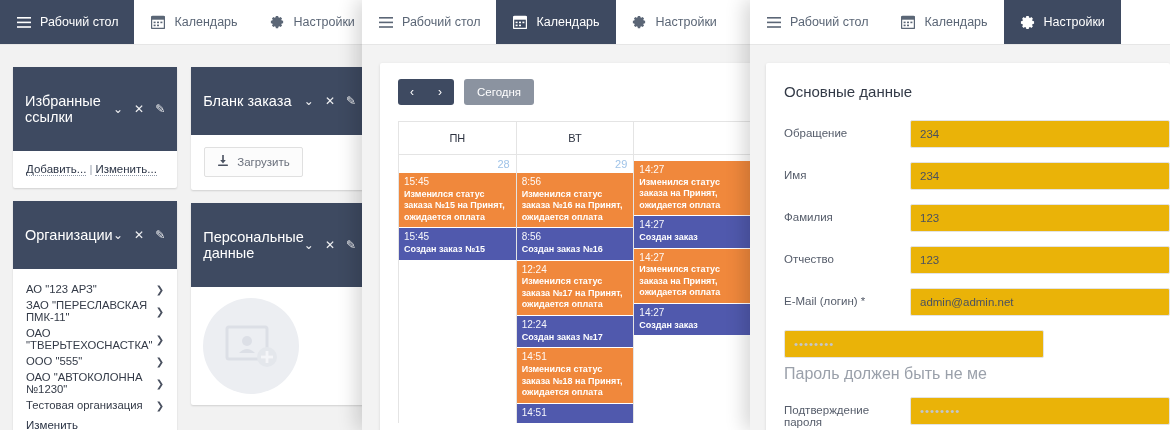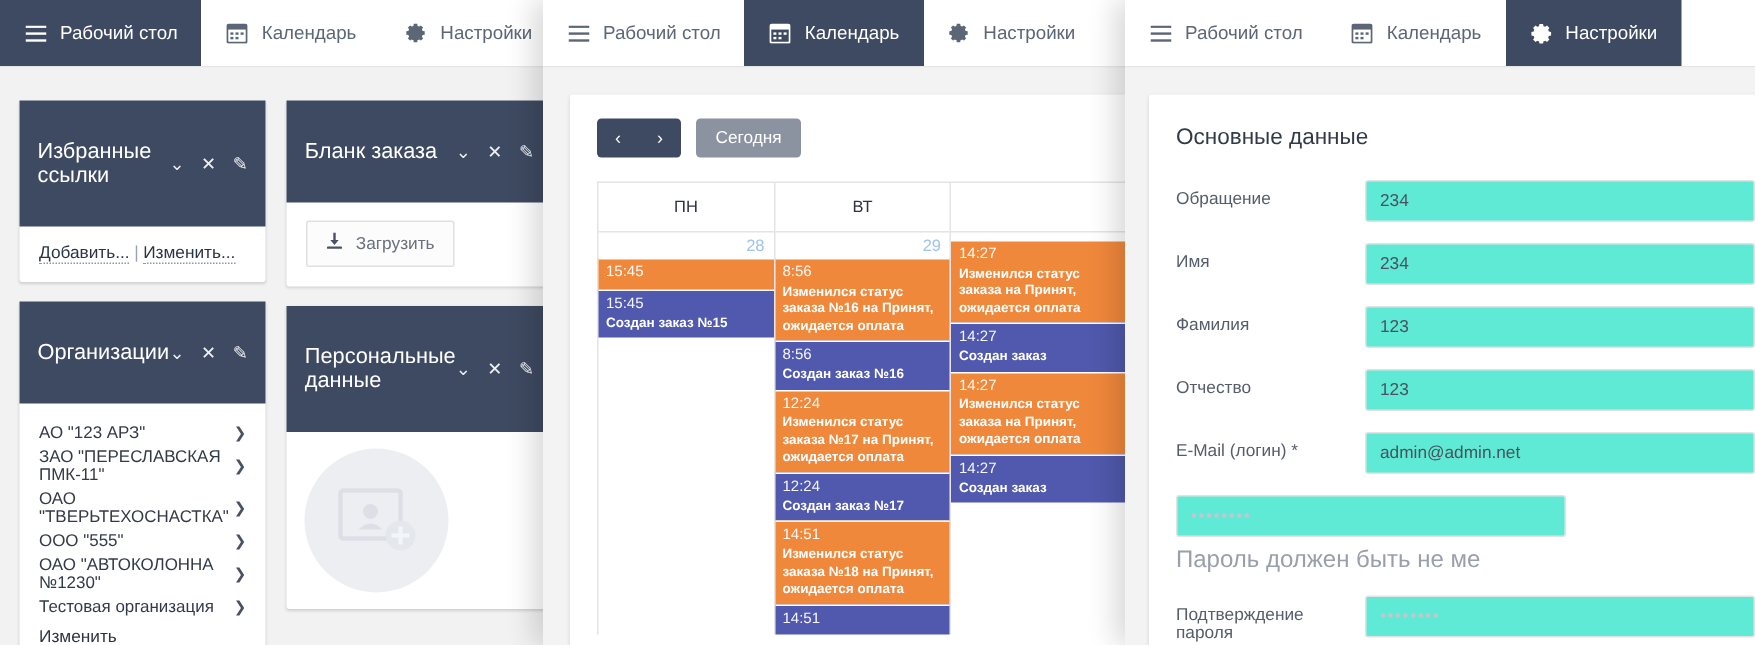--- a/index.html
+++ b/index.html
@@ -125,21 +125,21 @@
     box-shadow: 0 1px 3px rgba(0,0,0,0.13); border-radius:2px;
     padding: 20px 0 0 18px; overflow:hidden;
   }
   .set-title { font-size: 15px; color:#333a47; margin-bottom: 20px; }
   .form-row { display:flex; align-items:flex-start; margin-bottom: 14px; }
   .form-label { width: 285px; font-size: 11.5px; color:#555c6a; padding-top: 7px; }
   .form-field { flex: 1; }
   .inp {
     width: 260px; height: 28px;
     border: 1px solid #e3e3e3; border-radius: 2px;
-    background:#5eead4; color:#4a5160; font-size: 11.5px;
+    background:#eab308; color:#4a5160; font-size: 11.5px;
     padding: 0 9px; font-family: inherit;
   }
   .inp::placeholder { color:#c3c6cc; letter-spacing: 1px; }
   .help { font-size: 16px; color:#9aa0aa; margin-top: 7px; }
 </style>
 </head>
 <body>
 
 <div class="stage">
 
@@ -341,20 +341,21 @@
       </div>
 
       <div class="cal-grid">
 
         <div class="cal-day d1">
           <div class="cal-dayname">ПН</div>
           <div class="cal-daynum">28</div>
           <div class="events">
             <div class="event orange">
               <div class="etime">15:45</div>
+              <div class="etext">Изменился статус заказа №15 на Принят, ожидается оплата</div>
             </div>
             <div class="event blue">
               <div class="etime">15:45</div>
               <div class="etext">Создан заказ №15</div>
             </div>
           </div>
         </div>
 
         <div class="cal-day d2">
           <div class="cal-dayname">ВТ</div>

